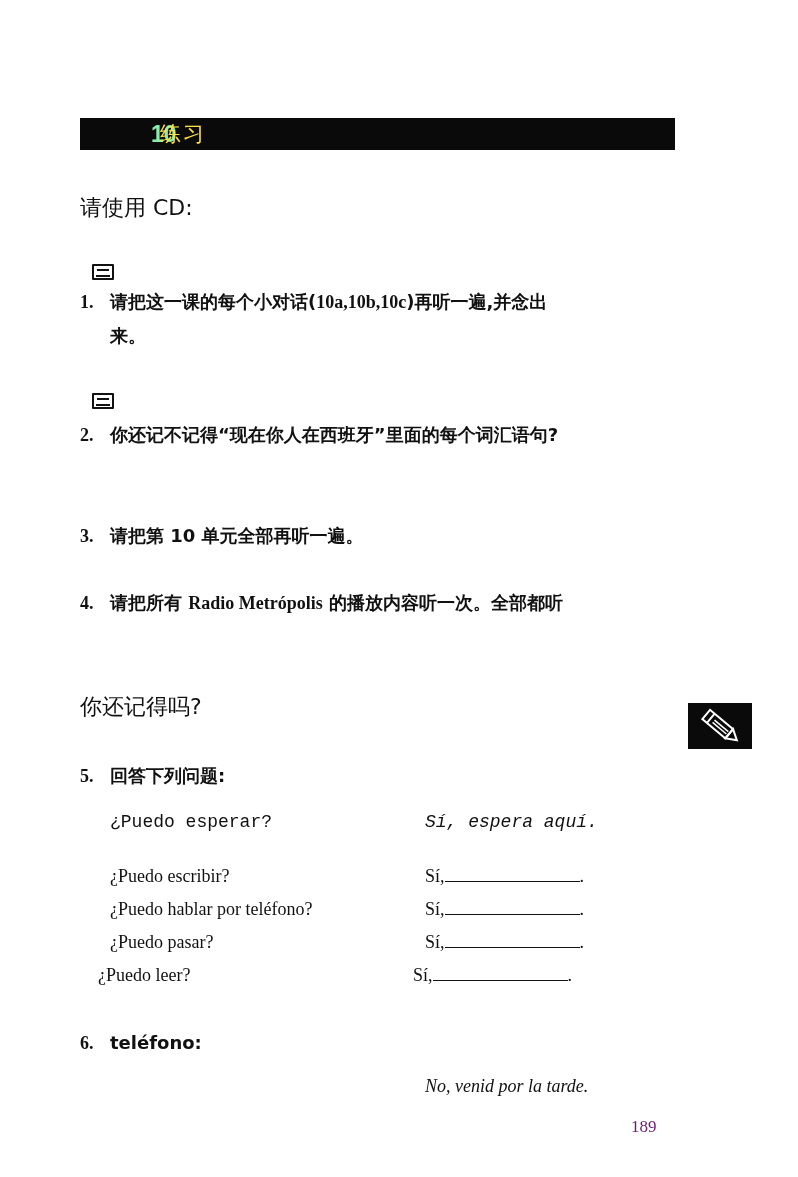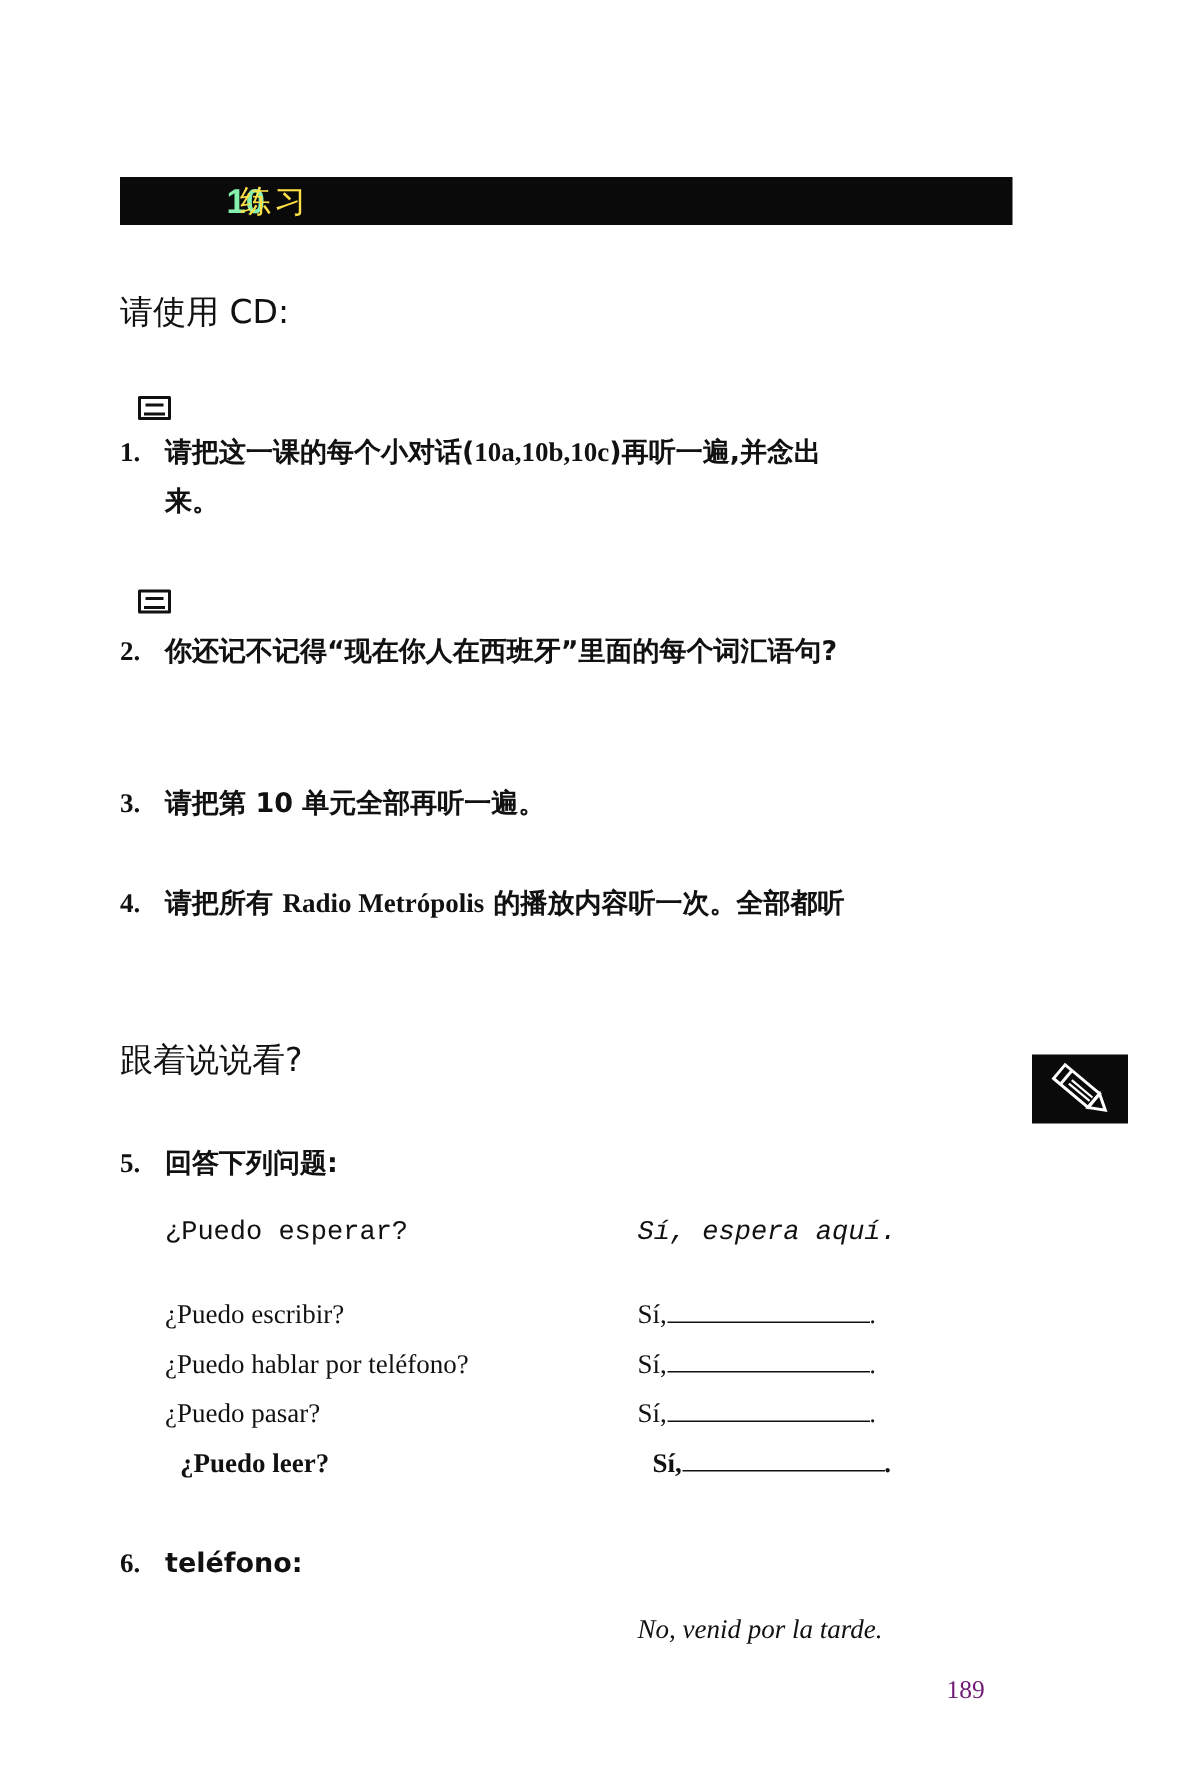--- a/index.html
+++ b/index.html
@@ -76,21 +76,21 @@
 </div>
 
 <div class="abs item" style="left:80px; top:519px;">
   <span class="num">3.</span><span>请把第 10 单元全部再听一遍。</span>
 </div>
 
 <div class="abs item" style="left:80px; top:586px;">
   <span class="num">4.</span><span>请把所有 </span><span class="serif-b">Radio Metrópolis</span><span> 的播放内容听一次。全部都听</span>
 </div>
 
-<div class="abs section-heading" style="left:80px; top:692px;">跟着说说看?</div>
+<div class="abs section-heading" style="left:80px; top:692px;">你还记得吗?</div>
 
 <div class="abs side-tab">
   <svg width="64" height="46" viewBox="0 0 64 46">
     <g transform="translate(32,23) rotate(40)">
       <rect x="-18" y="-6" width="30" height="12" fill="none" stroke="#fff" stroke-width="2"></rect>
       <line x1="-12" y1="-6" x2="-12" y2="6" stroke="#fff" stroke-width="2"></line>
       <polygon points="12,-6 22,0 12,6" fill="none" stroke="#fff" stroke-width="2"></polygon>
       <line x1="-8" y1="-1" x2="10" y2="-1" stroke="#fff" stroke-width="1.5"></line>
       <line x1="-8" y1="2" x2="10" y2="2" stroke="#fff" stroke-width="1.5"></line>
     </g>
@@ -111,21 +111,21 @@
   <span class="a"><span>Sí,</span><span class="blank"></span><span>.</span></span>
 </div>
 <div class="abs qa" style="left:110px; top:899px; width:560px; height:24px;">
   <span class="q">¿Puedo hablar por teléfono?</span>
   <span class="a"><span>Sí,</span><span class="blank"></span><span>.</span></span>
 </div>
 <div class="abs qa" style="left:110px; top:932px; width:560px; height:24px;">
   <span class="q">¿Puedo pasar?</span>
   <span class="a"><span>Sí,</span><span class="blank"></span><span>.</span></span>
 </div>
-<div class="abs qa" style="left:120px; top:965px; width:560px; height:24px;font-weight:bold;">
+<div class="abs qa" style="left:98px; top:965px; width:560px; height:24px;">
   <span class="q">¿Puedo leer?</span>
   <span class="a"><span>Sí,</span><span class="blank"></span><span>.</span></span>
 </div>
 
 <div class="abs item" style="left:80px; top:1026px;">
   <span class="num">6.</span><span>teléfono:</span>
 </div>
 
 <div class="abs qa" style="left:110px; top:1076px; width:560px; height:24px;">
   <span class="a it">No, venid por la tarde.</span>

